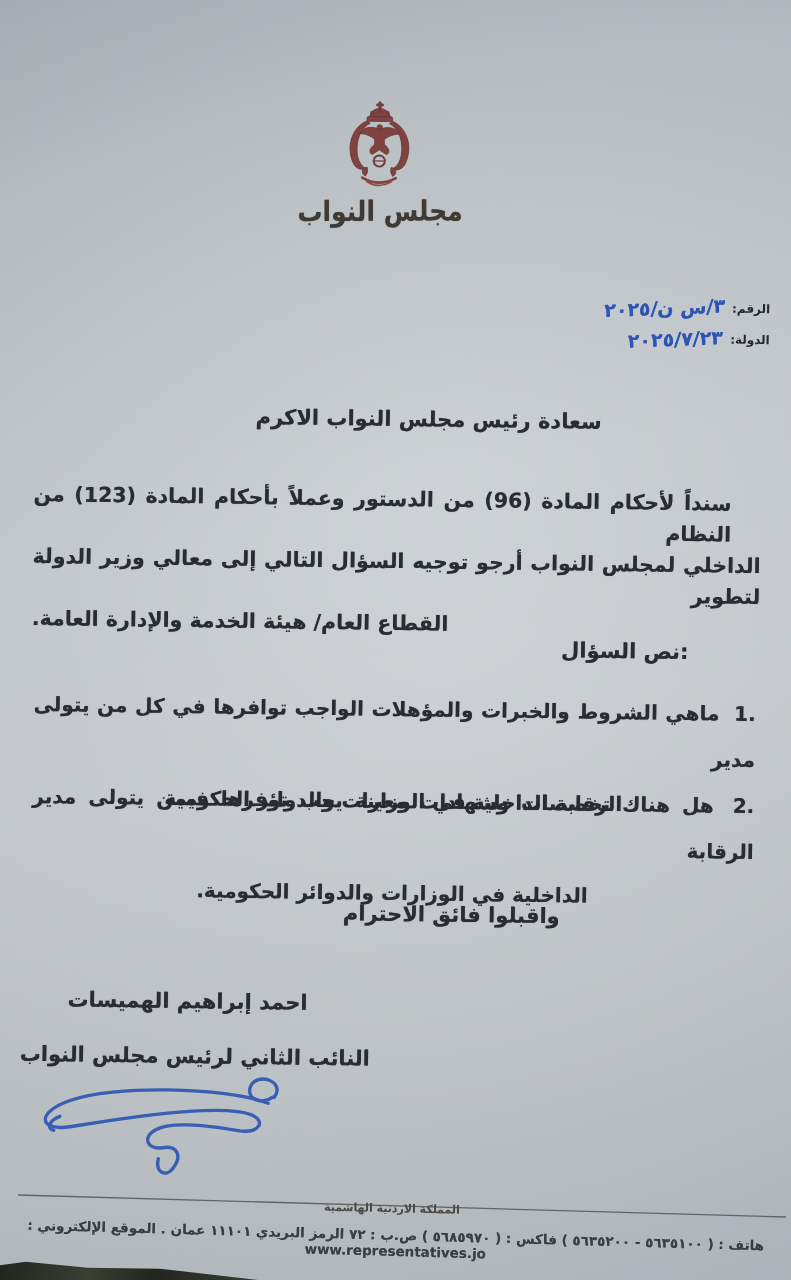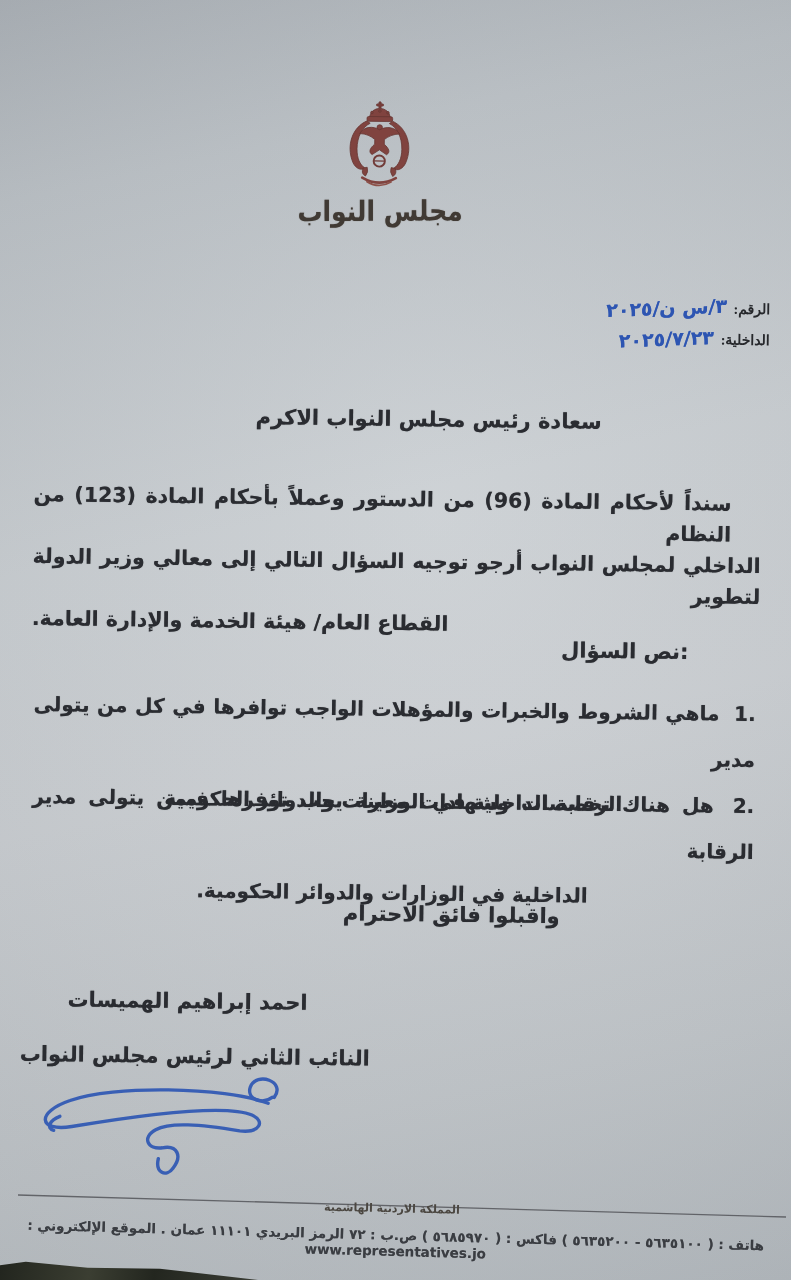--- a/index.html
+++ b/index.html
@@ -22,21 +22,21 @@
   .org-name {
     position:absolute; left:288px; top:197px; width:175px;
     text-align:center; font-size:25px; font-weight:bold; color:#403a34;
     transform:scaleY(1.12) rotate(-1deg); letter-spacing:-1px;
     text-shadow:0 0 1px rgba(60,50,40,.45);
   }
 
   
   .meta { position:absolute; right:24px; top:293px; direction:rtl; }
   .meta-row { display:flex; direction:rtl; align-items:center; gap:7px; margin-bottom:9px; }
-  .meta-label { font-size:14px; font-weight:bold; color:#26282c;font-family:Liberation Serif, serif; }
+  .meta-label { font-size:12px; font-weight:bold; color:#26282c; }
   .meta-value {
     font-size:19px; font-weight:bold; color:#2d55b2;
     transform:rotate(-3deg) skewX(-4deg); letter-spacing:2px;
     text-shadow:0 0 .6px rgba(45,85,178,.7);
   }
 
   .blurred { text-shadow:0 0 .7px rgba(42,44,49,.6); }
 
   .salutation { position:absolute; right:191px; top:407px; font-size:21px; font-weight:bold; }
 
@@ -116,21 +116,21 @@
     </svg>
 
     <div class="org-name">مجلس النواب</div>
 
     <div class="meta">
       <div class="meta-row">
         <span class="meta-label">الرقم:</span>
         <span class="meta-value">٣/س ن/٢٠٢٥</span>
       </div>
       <div class="meta-row">
-        <span class="meta-label">الداخلية:</span>
+        <span class="meta-label">الدولة:</span>
         <span class="meta-value">٢٠٢٥/٧/٢٣</span>
       </div>
     </div>
 
     <div class="salutation blurred">سعادة رئيس مجلس النواب الاكرم</div>
 
     <div class="intro blurred">
       <div class="l1">سنداً لأحكام المادة (96) من الدستور وعملاً بأحكام المادة (123) من النظام</div>
       <div class="l2">الداخلي لمجلس النواب أرجو توجيه السؤال التالي إلى معالي وزير الدولة لتطوير</div>
       <div class="l3">القطاع العام/ هيئة الخدمة والإدارة العامة.</div>

